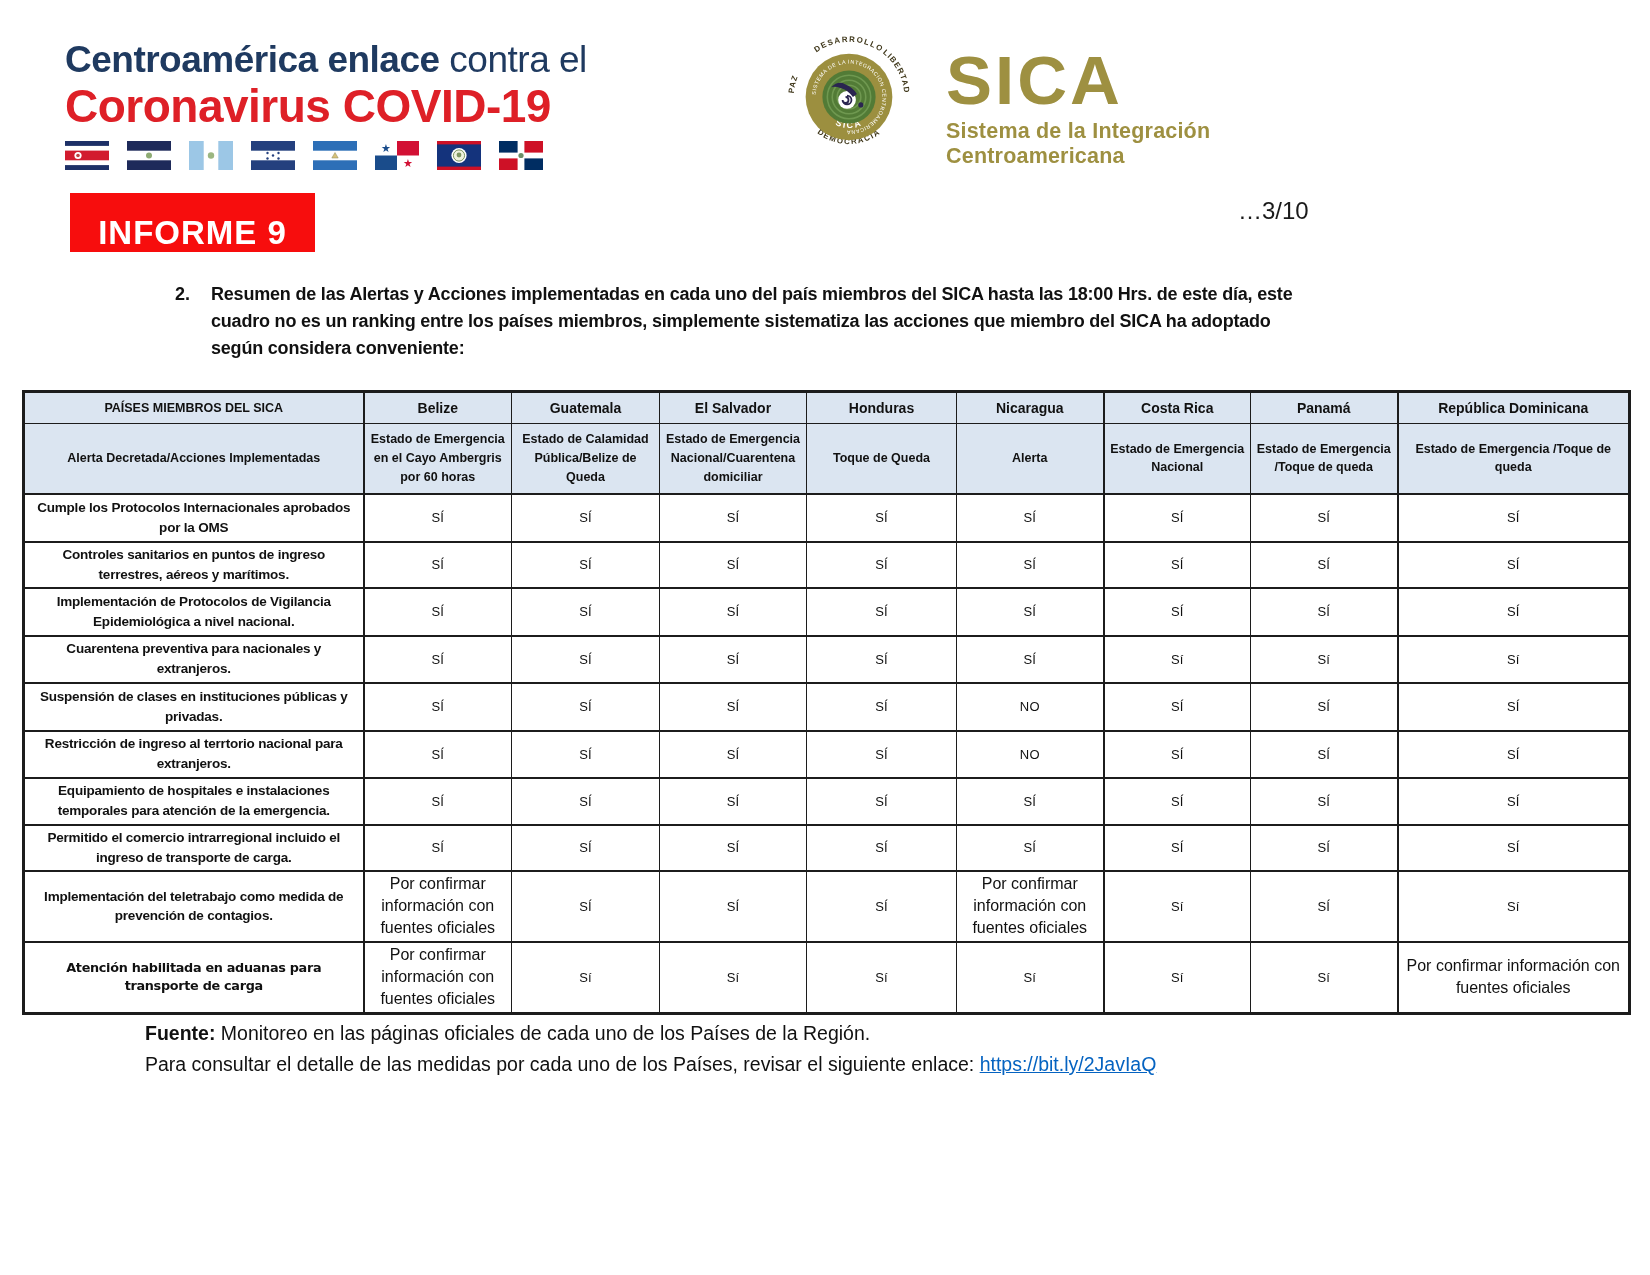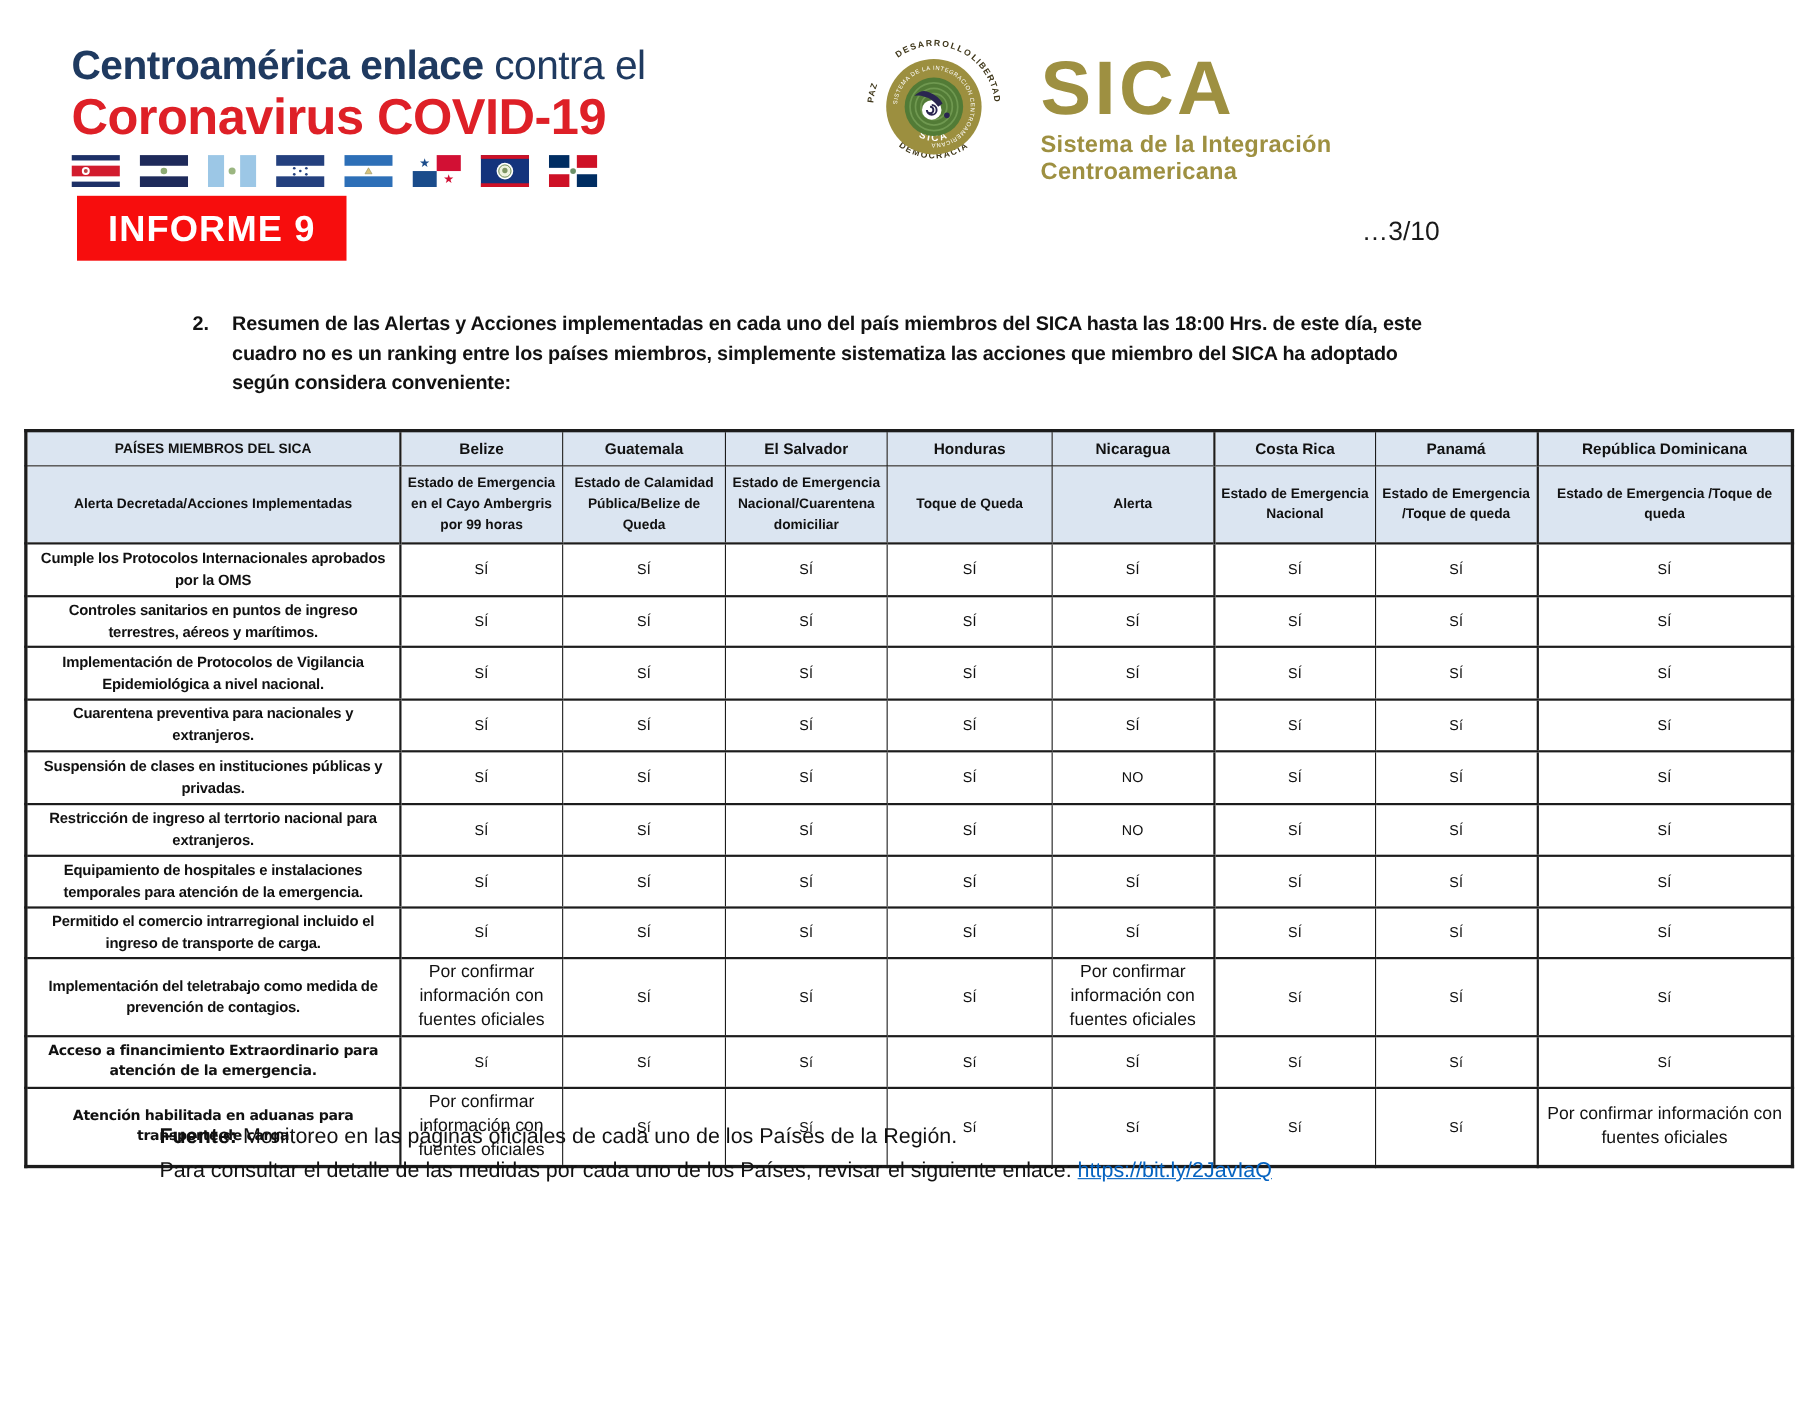--- a/index.html
+++ b/index.html
@@ -9,22 +9,22 @@
   
   .title-block{position:absolute;left:65px;top:40px;line-height:1.08;}
   .title-l1{font-size:37px;color:#1F3A60;letter-spacing:-0.5px;}
   .title-l1 .strong{font-weight:800;}
   .title-l1 .light{font-weight:500;}
   .title-l2{font-size:46px;font-weight:800;color:#DE2027;letter-spacing:-0.5px;margin-top:2px;}
 
   .flags-row{position:absolute;left:65px;top:141px;display:flex;gap:18px;}
   .flag{width:44px;height:29px;display:block;}
 
-  .informe-badge{position:absolute;left:70px;top:178px;width:245px;height:59px;
-    background:#F70D0D;display:flex;align-items:center;justify-content:center;}
+  .informe-badge{position:absolute;left:70px;top:193px;width:245px;height:59px;
+    background:#F70D0D;display:flex;align-items:flex-end;justify-content:center;}
   .informe-badge span{color:#fff;font-weight:800;font-size:33px;letter-spacing:1px;}
 
   .page-marker{position:absolute;left:1238px;top:197px;width:110px;font-size:24px;color:#1a1a1a;}
 
   .sica-logo{position:absolute;left:780px;top:28px;display:flex;align-items:flex-start;}
   .sica-seal{width:138px;height:138px;}
   .sica-text{margin-left:28px;margin-top:18px;color:#9E9041;}
   .sica-acronym{font-size:69px;font-weight:800;letter-spacing:3px;line-height:1;}
   .sica-sub{font-size:21.5px;font-weight:700;line-height:1.18;margin-top:4px;letter-spacing:0.2px;}
 
@@ -198,21 +198,21 @@
             <th class="th-country">Guatemala</th>
             <th class="th-country">El Salvador</th>
             <th class="th-country">Honduras</th>
             <th class="th-country">Nicaragua</th>
             <th class="th-country thickL">Costa Rica</th>
             <th class="th-country">Panamá</th>
             <th class="th-country thickL">República Dominicana</th>
           </tr>
           <tr style="height: 70px;">
             <th class="th-rowlabel">Alerta Decretada/Acciones Implementadas</th>
-            <th class="th-alert thickL">Estado de Emergencia en el Cayo Ambergris por 99 horas</th>
+            <th class="th-alert thickL">Estado de Emergencia en el Cayo Ambergris por 60 horas</th>
             <th class="th-alert">Estado de Calamidad Pública/Belize de Queda</th>
             <th class="th-alert">Estado de Emergencia Nacional/Cuarentena domiciliar</th>
             <th class="th-alert">Toque de Queda</th>
             <th class="th-alert">Alerta</th>
             <th class="th-alert thickL">Estado de Emergencia Nacional</th>
             <th class="th-alert">Estado de Emergencia /Toque de queda</th>
             <th class="th-alert thickL">Estado de Emergencia /Toque de queda</th>
           </tr>
         </thead>
         <tbody>
@@ -308,31 +308,20 @@
             <td class="cell-label">Implementación del teletrabajo como medida de prevención de contagios.</td>
             <td class="cell-val small-val thickL">Por confirmar información con fuentes oficiales</td>
             <td class="cell-val">SÍ</td>
             <td class="cell-val">SÍ</td>
             <td class="cell-val">SÍ</td>
             <td class="cell-val small-val">Por confirmar información con fuentes oficiales</td>
             <td class="cell-val thickL">Sí</td>
             <td class="cell-val">SÍ</td>
             <td class="cell-val thickL">Sí</td>
           </tr>
-          <tr class="row-strong" style="height: 47px;">
-            <td class="cell-label">Acceso a financimiento Extraordinario para atención de la emergencia.</td>
-            <td class="cell-val thickL">Sí</td>
-            <td class="cell-val">Sí</td>
-            <td class="cell-val">Sí</td>
-            <td class="cell-val">Sí</td>
-            <td class="cell-val">SÍ</td>
-            <td class="cell-val thickL">Sí</td>
-            <td class="cell-val">Sí</td>
-            <td class="cell-val thickL">Sí</td>
-          </tr>
           <tr class="row-strong" style="height: 45px;">
             <td class="cell-label">Atención habilitada en aduanas para transporte de carga</td>
             <td class="cell-val small-val thickL">Por confirmar información con fuentes oficiales</td>
             <td class="cell-val">Sí</td>
             <td class="cell-val">Sí</td>
             <td class="cell-val">Sí</td>
             <td class="cell-val">Sí</td>
             <td class="cell-val thickL">Sí</td>
             <td class="cell-val">Sí</td>
             <td class="cell-val small-val thickL">Por confirmar información con fuentes oficiales</td>

